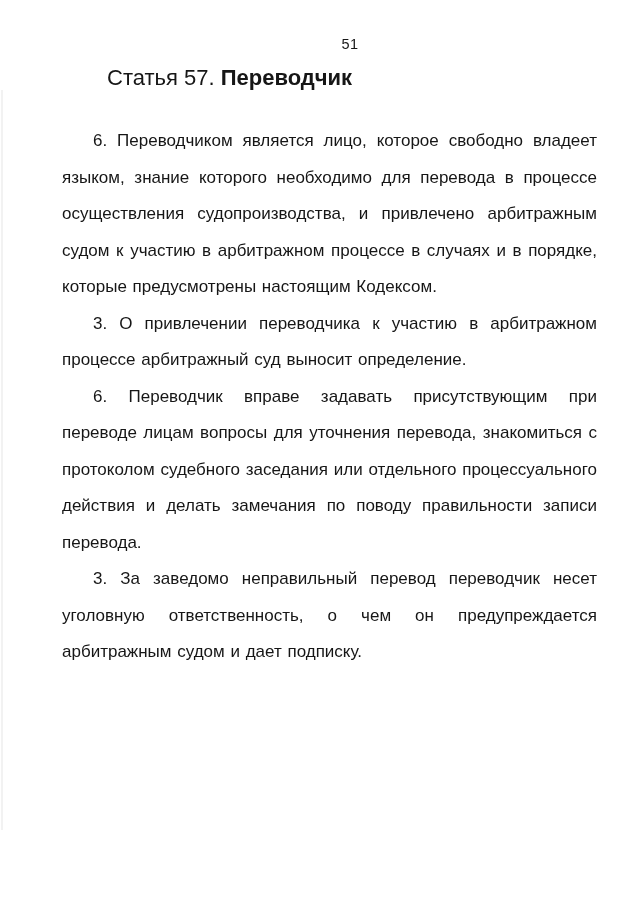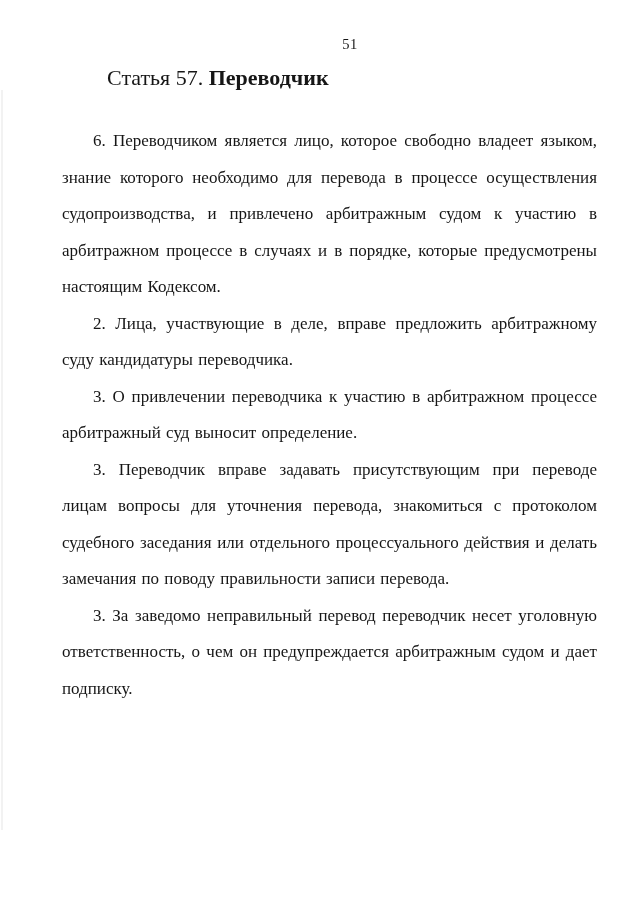--- a/index.html
+++ b/index.html
@@ -6,21 +6,21 @@
     margin: 0;
     padding: 0;
     background: #ffffff;
   }
   .sheet {
     position: relative;
     width: 640px;
     height: 905px;
     background: #ffffff;
     overflow: hidden;
-    font-family: Liberation Serif, serif;
+    font-family: Liberation Sans, sans-serif;
     color: #161616;
   }
   
   .scan-edge {
     position: absolute;
     left: 1px;
     top: 90px;
     width: 2px;
     height: 740px;
     background: rgba(0,0,0,0.05);
@@ -67,18 +67,17 @@
   <div class="scan-edge"></div>
 
   <div class="page-number">51</div>
 
   <div class="article-title">
     <span class="t-regular">Статья 57. </span><span class="t-bold">Переводчик</span>
   </div>
 
   <div class="article-body">
     <p>6. Переводчиком является лицо, которое свободно владеет языком, знание которого необходимо для перевода в процессе осуществления судопроизводства, и привлечено арбитражным судом к участию в арбитражном процессе в случаях и в порядке, которые предусмотрены настоящим Кодексом.</p>
-    <p>2. Лица, участвующие в деле, вправе предложить арбитражному суду кандидатуры переводчика.</p>
     <p>3. О привлечении переводчика к участию в арбитражном процессе арбитражный суд выносит определение.</p>
-    <p>3. Переводчик вправе задавать присутствующим при переводе лицам вопросы для уточнения перевода, знакомиться с протоколом судебного заседания или отдельного процессуального действия и делать замечания по поводу правильности записи перевода.</p>
+    <p>6. Переводчик вправе задавать присутствующим при переводе лицам вопросы для уточнения перевода, знакомиться с протоколом судебного заседания или отдельного процессуального действия и делать замечания по поводу правильности записи перевода.</p>
     <p>3. За заведомо неправильный перевод переводчик несет уголовную ответственность, о чем он предупреждается арбитражным судом и дает подписку.</p>
   </div>
 </div>
 
 </body></html>

